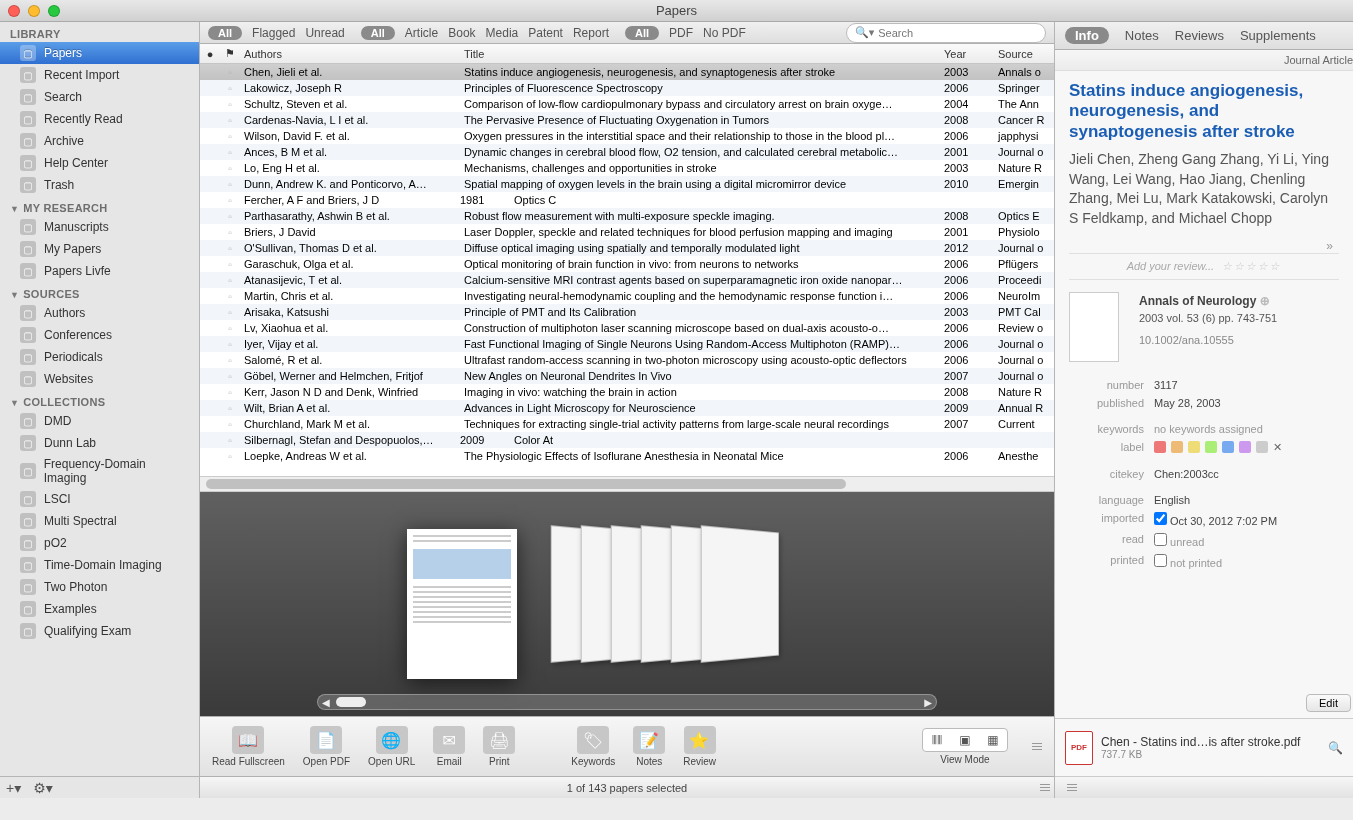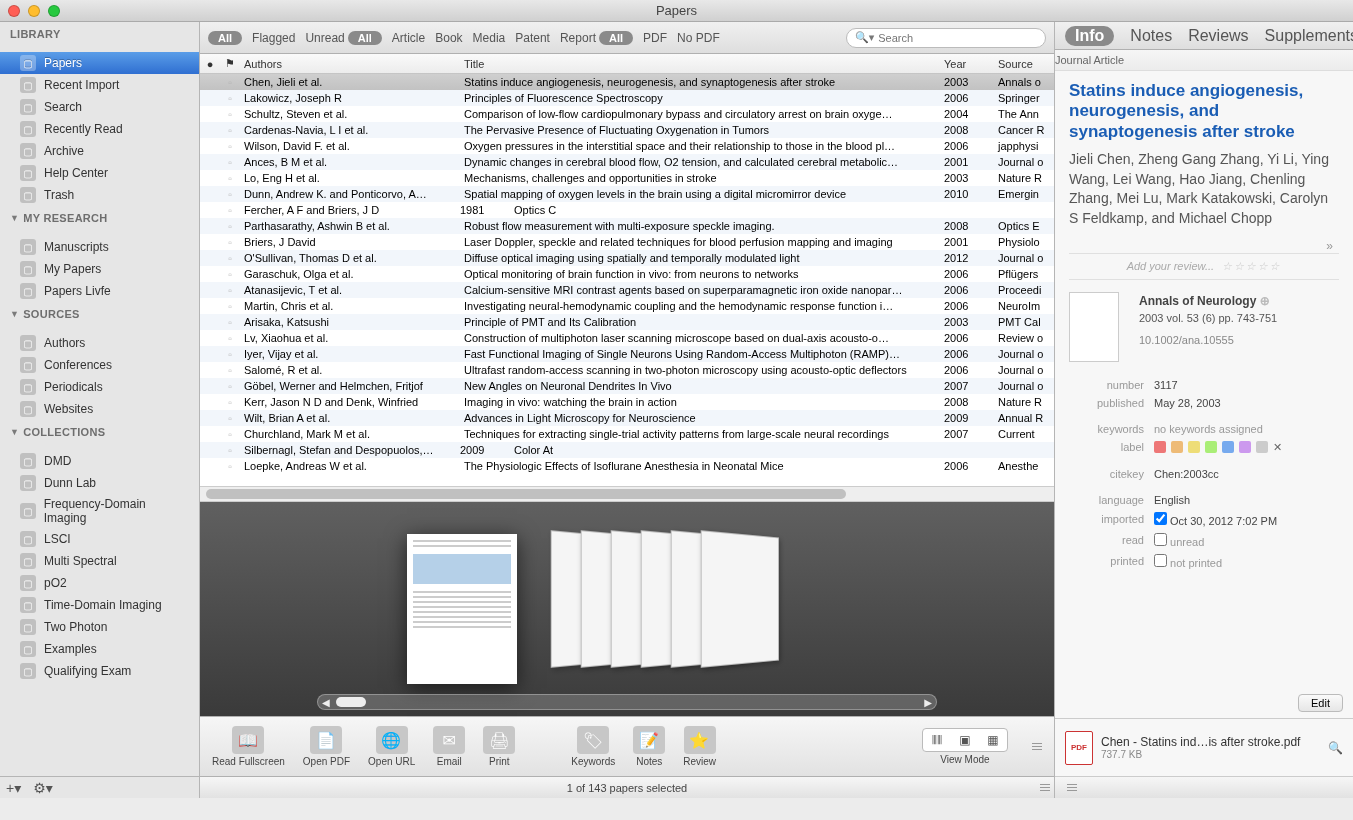--- a/index.html
+++ b/index.html
@@ -10,32 +10,32 @@
 .tl { width: 12px; height: 12px; border-radius: 50%; border: 1px solid rgba(0,0,0,.2); }
 .tl.red { background: #ff5f56; }
 .tl.yellow { background: #ffbd2e; }
 .tl.green { background: #27c93f; }
 .title { position: absolute; left: 0; right: 0; text-align: center; font-size: 13px; color: #444; pointer-events: none; }
 
 .main { display: flex; height: 776px; }
 
 
 .sidebar { width: 200px; background: #e6e6e6; border-right: 1px solid #b5b5b5; display: flex; flex-direction: column; }
-.side-section-title { font-size: 11px; font-weight: bold; color: #6e6e6e; padding: 6px 10px 12px 10px; text-transform: uppercase; letter-spacing: .3px; display: flex; align-items: center; gap: 4px; }
+.side-section-title { font-size: 11px; font-weight: bold; color: #6e6e6e; padding: 6px 10px 2px 10px; text-transform: uppercase; letter-spacing: .3px; display: flex; align-items: flex-end; gap: 4px; }
 .disclosure { font-size: 9px; color: #7a7a7a; }
 .side-item { display: flex; align-items: center; gap: 8px; padding: 3px 10px 3px 20px; color: #333; cursor: pointer; font-size: 12px; }
 .side-item.selected { background: linear-gradient(#5a9de8, #2f6fd1); color: #fff; text-shadow: 0 -1px rgba(0,0,0,.3); }
 .side-icon { width: 16px; height: 16px; display: inline-flex; align-items: center; justify-content: center; background: #c0c0c0; border-radius: 3px; font-size: 10px; color: #fff; }
 .side-item.selected .side-icon { background: rgba(255,255,255,.3); }
 .sidebar-bottom { margin-top: auto; border-top: 1px solid #b5b5b5; height: 22px; display: flex; align-items: center; padding: 0 6px; gap: 12px; }
 .sb-btn { font-size: 14px; color: #555; cursor: pointer; }
 
 
 .center { flex: 1; display: flex; flex-direction: column; background: #fff; border-right: 1px solid #b5b5b5; }
-.toolbar { height: 32px; background: linear-gradient(#f0f0f0, #dedede); border-bottom: 1px solid #b0b0b0; display: flex; align-items: center; padding: 0 8px; gap: 3px; }
+.toolbar { height: 22px; background: linear-gradient(#f0f0f0, #dedede); border-bottom: 1px solid #b0b0b0; display: flex; align-items: center; padding: 0 8px; gap: 16px; }
 .toolbar .seg { display: flex; align-items: center; gap: 10px; }
 .pill { background: #8a8a8a; color: #fff; padding: 1px 10px; border-radius: 10px; font-size: 11px; font-weight: bold; }
 .tlink { color: #555; font-size: 12px; cursor: pointer; }
 .searchbox { margin-left: auto; width: 200px; height: 20px; border: 1px solid #bbb; border-radius: 10px; background: #fff; display: flex; align-items: center; padding: 0 8px; gap: 4px; }
 .searchbox input { border: none; outline: none; flex: 1; font-size: 11px; }
 .mag { font-size: 11px; color: #777; }
 
 .table-head { height: 20px; background: linear-gradient(#fafafa, #ececec); border-bottom: 1px solid #c5c5c5; display: flex; align-items: center; font-size: 11px; color: #333; }
 .col-dot { width: 20px; text-align: center; }
 .col-flag { width: 20px; text-align: center; }
@@ -76,38 +76,38 @@
 .vm-btn { width: 24px; height: 18px; display: flex; align-items: center; justify-content: center; font-size: 12px; color: #555; cursor: pointer; }
 .grip { width: 10px; height: 40px; display: flex; flex-direction: column; justify-content: center; gap: 2px; margin-left: 6px; }
 .grip span { height: 1px; background: #999; }
 
 .statusbar { height: 22px; background: linear-gradient(#f6f6f6,#e2e2e2); border-top: 1px solid #b0b0b0; display: flex; align-items: center; justify-content: center; font-size: 11px; color: #444; position: relative; }
 .statusbar .grip2 { position: absolute; right: 4px; }
 
 
 .inspector { width: 298px; background: #f7f7f7; display: flex; flex-direction: column; }
 .insp-tabs { height: 28px; background: linear-gradient(#f0f0f0, #dedede); border-bottom: 1px solid #b0b0b0; display: flex; align-items: center; gap: 16px; padding: 0 10px; }
-.insp-tab { font-size: 16px; color: #555; cursor: pointer; }
+.insp-tab { font-size: 13px; color: #555; cursor: pointer; }
 .insp-tab.active { background: #8a8a8a; color: #fff; padding: 1px 10px; border-radius: 10px; font-weight: bold; }
-.insp-type { text-align: left; font-size: 11px; color: #666; padding: 4px 0; border-bottom: 1px solid #ddd; background: linear-gradient(#f6f6f6,#ececec); }
+.insp-type { text-align: right; font-size: 11px; color: #666; padding: 4px 0; border-bottom: 1px solid #ddd; background: linear-gradient(#f6f6f6,#ececec); }
 .insp-body { padding: 10px 14px; overflow-y: auto; flex: 1; }
 .insp-title { font-size: 17px; font-weight: bold; color: #1a5db4; line-height: 1.2; margin-bottom: 8px; }
 .insp-authors { font-size: 14px; color: #555; line-height: 1.4; margin-bottom: 10px; }
 .insp-review { text-align: center; color: #aaa; font-style: italic; padding: 6px 0; border-top: 1px solid #e0e0e0; border-bottom: 1px solid #e0e0e0; margin-bottom: 12px; display: flex; justify-content: center; gap: 8px; align-items: center; }
 .stars { color: #ccc; letter-spacing: 2px; }
 .journal-block { display: flex; gap: 10px; margin-bottom: 14px; }
 .journal-thumb { width: 50px; height: 70px; border: 1px solid #ccc; background: #fff; }
 .journal-info { font-size: 11px; color: #555; line-height: 1.5; margin-left: 10px; }
 .journal-name { font-weight: bold; font-size: 12px; color: #444; }
-.meta-row { display: flex; align-items: center; padding: 3px 0; font-size: 11px; }
+.meta-row { display: flex; padding: 3px 0; font-size: 11px; }
 .meta-label { width: 85px; text-align: right; color: #999; padding-right: 10px; }
 .meta-value { flex: 1; color: #444; overflow: hidden; white-space: nowrap; text-overflow: ellipsis; }
 .label-swatches { display: flex; gap: 5px; }
 .swatch { width: 12px; height: 12px; border-radius: 2px; }
-.insp-edit { text-align: right; padding: 6px 10px; }
+.insp-edit { text-align: right; padding: 6px 2px; }
 .edit-btn { border: 1px solid #bbb; background: linear-gradient(#fafafa,#e6e6e6); border-radius: 4px; padding: 2px 12px; font-size: 11px; cursor: pointer; }
 .insp-file { border-top: 1px solid #ccc; padding: 8px 10px; display: flex; align-items: center; gap: 8px; height: 58px; }
 .pdf-icon { width: 28px; height: 34px; background: #fff; border: 1px solid #c33; border-radius: 2px; display: flex; align-items: center; justify-content: center; font-size: 8px; color: #c33; font-weight: bold; }
 .file-info { flex: 1; }
 .file-name { font-size: 12px; color: #333; overflow: hidden; white-space: nowrap; text-overflow: ellipsis; max-width: 210px; }
 .file-size { font-size: 10px; color: #888; }
 .ql { font-size: 12px; color: #777; cursor: pointer; }
 .collapse-arrow { color: #999; font-size: 12px; text-align: right; padding-right: 6px; cursor: pointer;}
 </style>
 </head>

